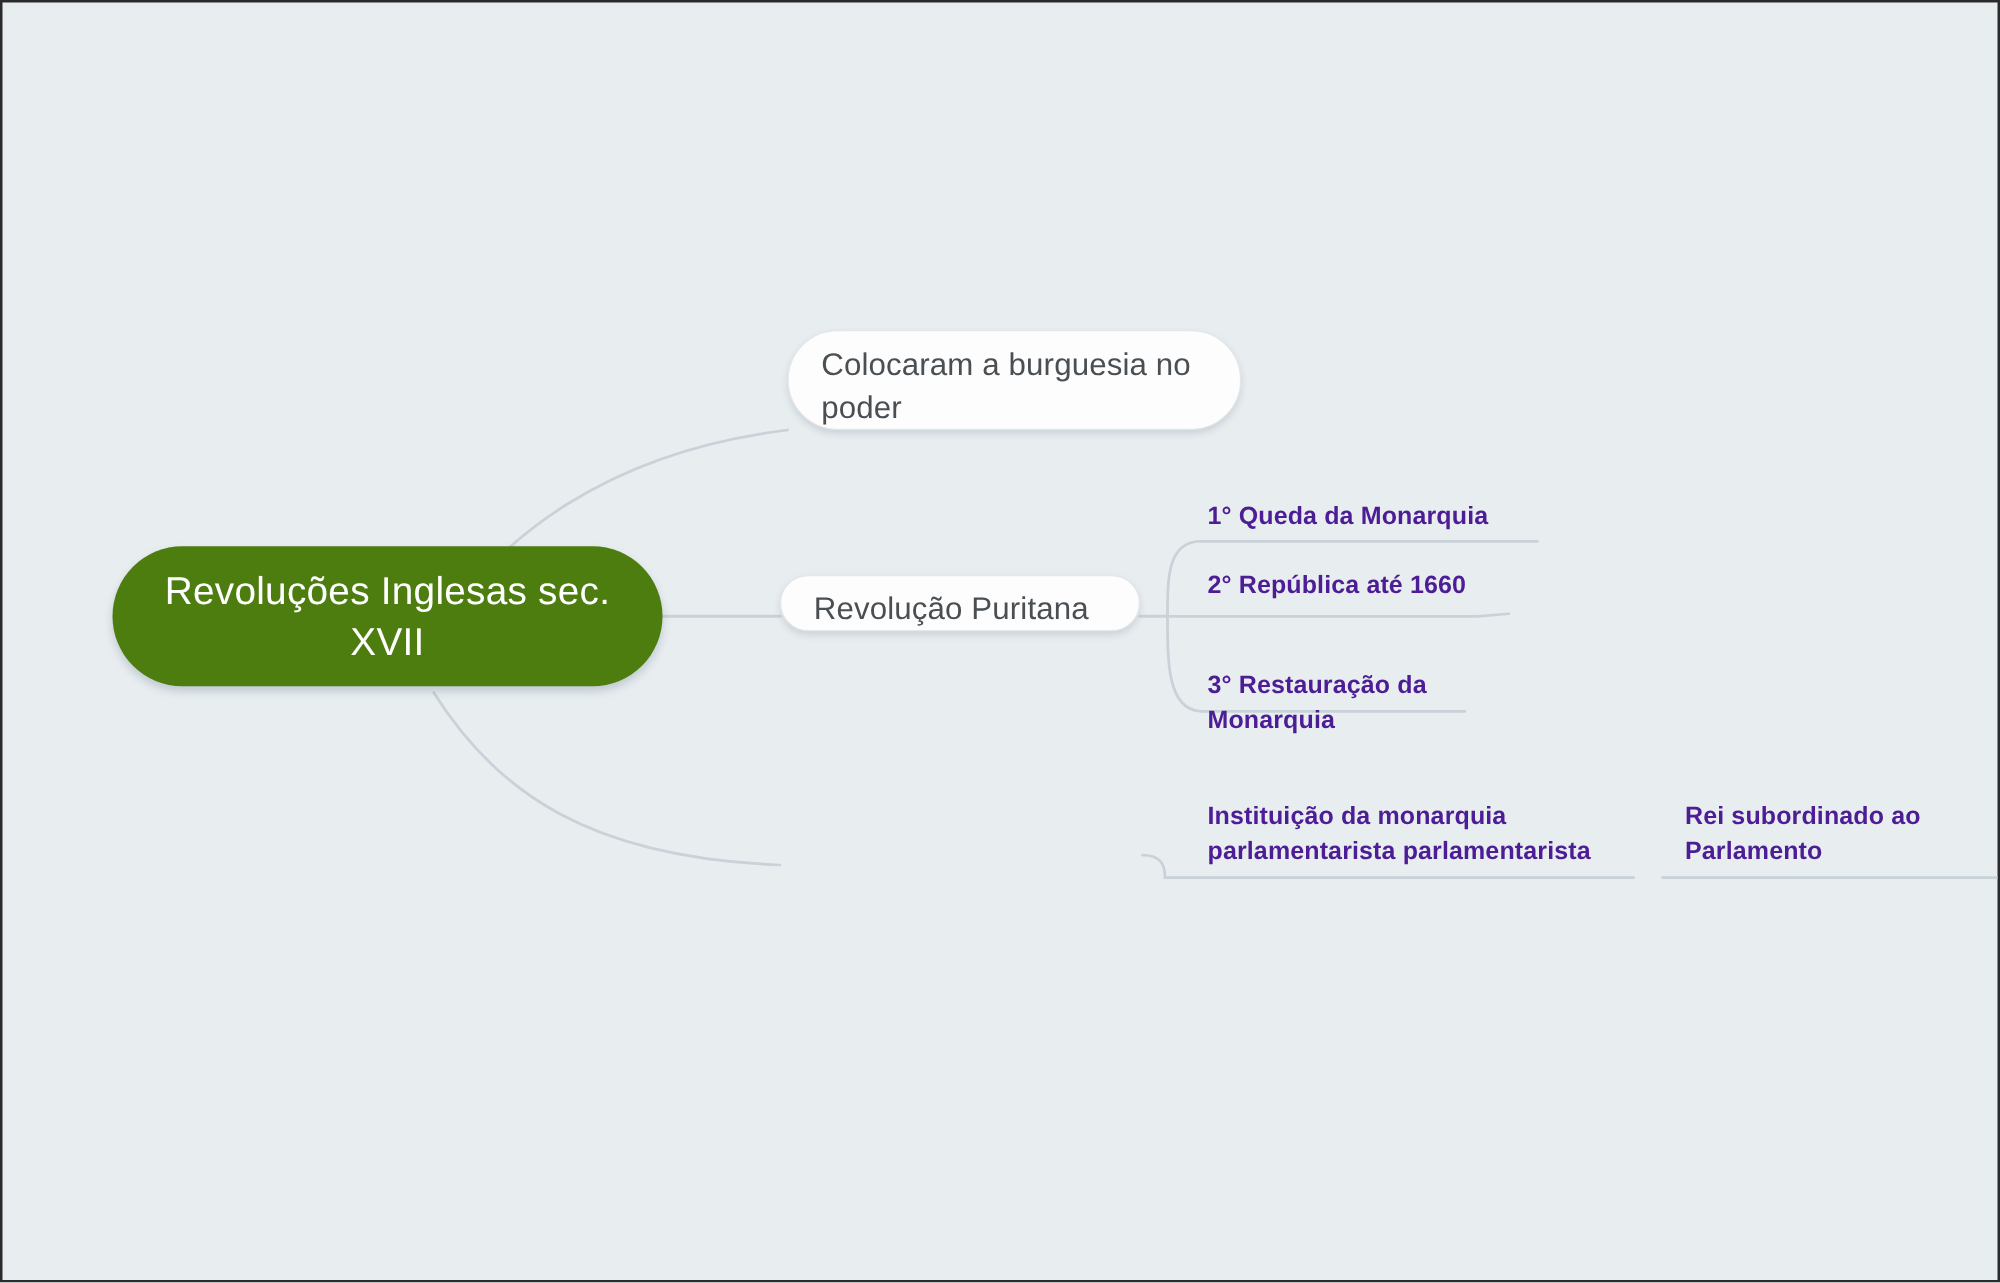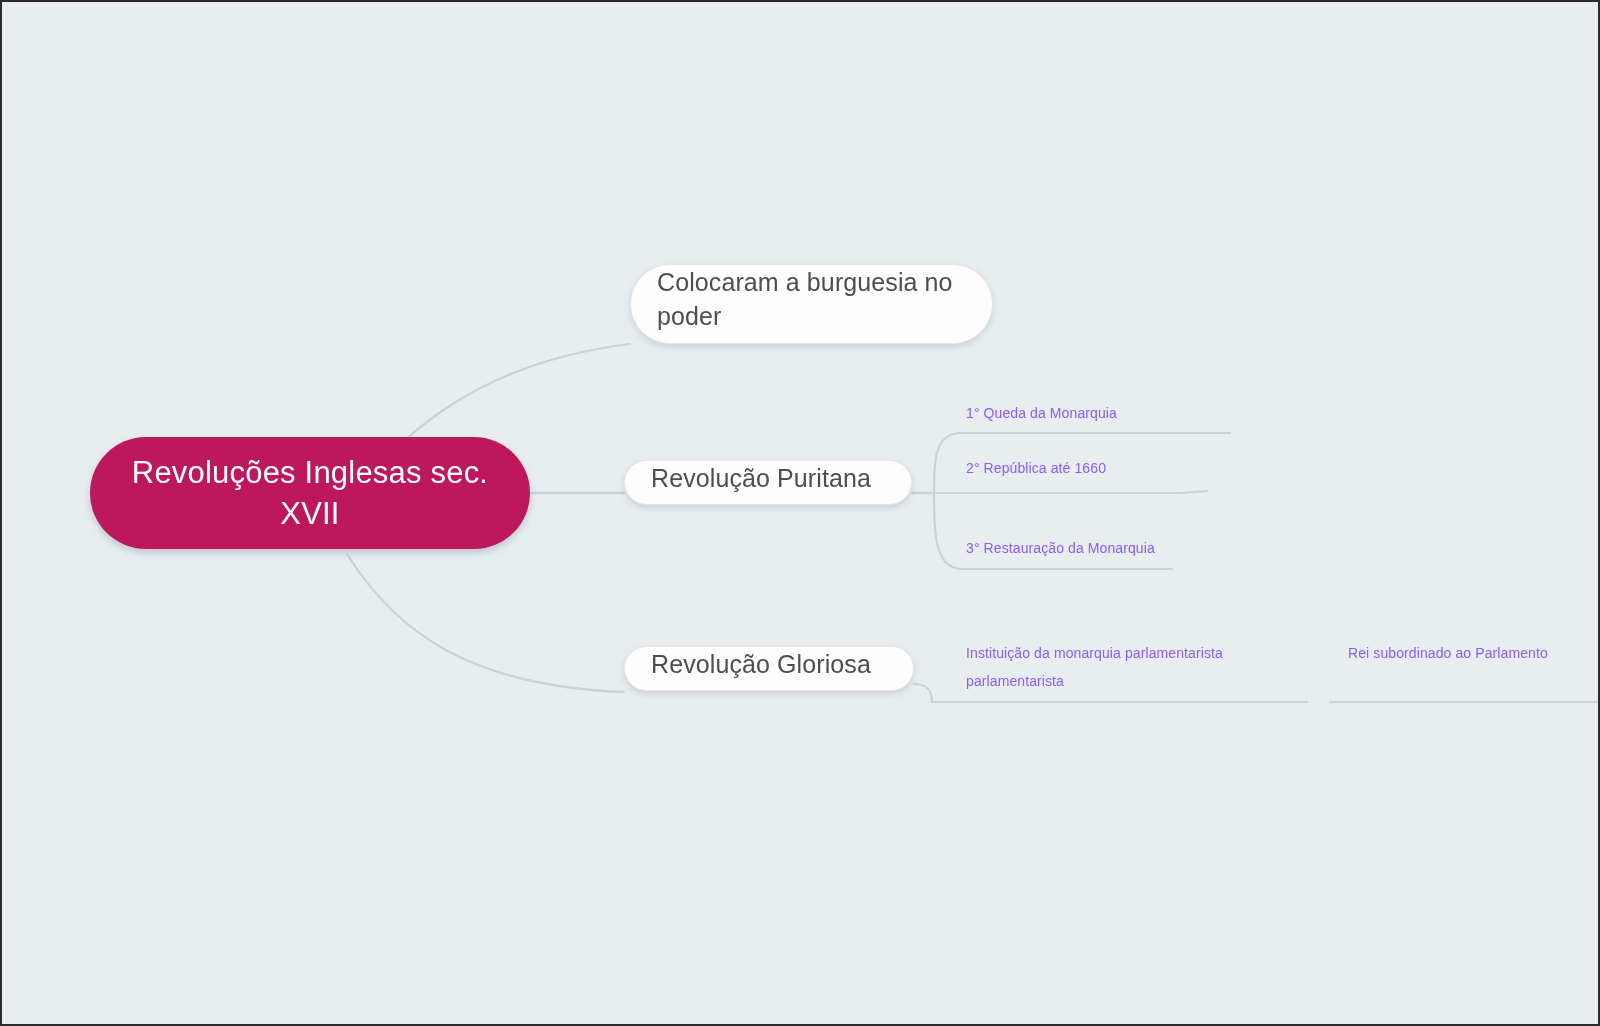--- a/index.html
+++ b/index.html
@@ -26,21 +26,21 @@
     pointer-events: none;
   }
 
   
   .root-node {
     position: absolute;
     left: 88px;
     top: 435px;
     width: 440px;
     height: 112px;
-    background: #be185d;
+    background: #4d7c0f;
     border-radius: 56px;
     box-shadow: 0 4px 7px rgba(90,110,125,0.28);
     display: flex;
     align-items: center;
     justify-content: center;
     z-index: 4;
   }
   .root-label {
     color: #ffffff;
     font-size: 31px;
@@ -52,21 +52,21 @@
   }
 
   
   .pill {
     position: absolute;
     background: #fdfdfd;
     border: 1px solid #e3e7ea;
     border-radius: 40px;
     box-shadow: 0 3px 6px rgba(100,118,132,0.22);
     display: flex;
-    align-items: flex-start;
+    align-items: flex-end;
     z-index: 4;
     box-sizing: border-box;
   }
   .pill-label {
     color: #4a4f53;
     font-size: 25px;
     line-height: 34px;
     font-weight: 400;
     letter-spacing: 0.1px;
   }
@@ -94,24 +94,24 @@
     height: 45px;
     padding: 0 26px;
   }
 
   
   .leaf {
     position: absolute;
     z-index: 3;
   }
   .leaf-label {
-    color: #8b5cf6;
-    font-size: 14px;
+    color: #4c1d95;
+    font-size: 20px;
     line-height: 28px;
-    font-weight: 400;
+    font-weight: 700;
     letter-spacing: 0.1px;
     white-space: pre-line;
   }
 
   #leaf-queda      { left: 964px; top: 397px; width: 300px; }
   #leaf-republica  { left: 964px; top: 452px; width: 300px; }
   #leaf-restauracao{ left: 964px; top: 506px; width: 250px; margin-top: 26px; }
   #leaf-instituicao{ left: 964px; top: 637px; width: 330px; }
   #leaf-rei        { left: 1346px; top: 637px; width: 260px; }
 </style>
@@ -158,23 +158,20 @@
   <div class="leaf" id="leaf-queda">
     <div class="leaf-label">1° Queda da Monarquia</div>
   </div>
   <div class="leaf" id="leaf-republica">
     <div class="leaf-label">2° República até 1660</div>
   </div>
   <div class="leaf" id="leaf-restauracao">
     <div class="leaf-label">3° Restauração da Monarquia</div>
   </div>
 
-  <div class="pill" id="node-gloriosa">
-    <div class="pill-label">Revolução Gloriosa</div>
-  </div>
 
   <div class="leaf" id="leaf-instituicao">
     <div class="leaf-label">Instituição da monarquia parlamentarista parlamentarista</div>
   </div>
   <div class="leaf" id="leaf-rei">
     <div class="leaf-label">Rei subordinado ao Parlamento</div>
   </div>
 
 </div>
 

